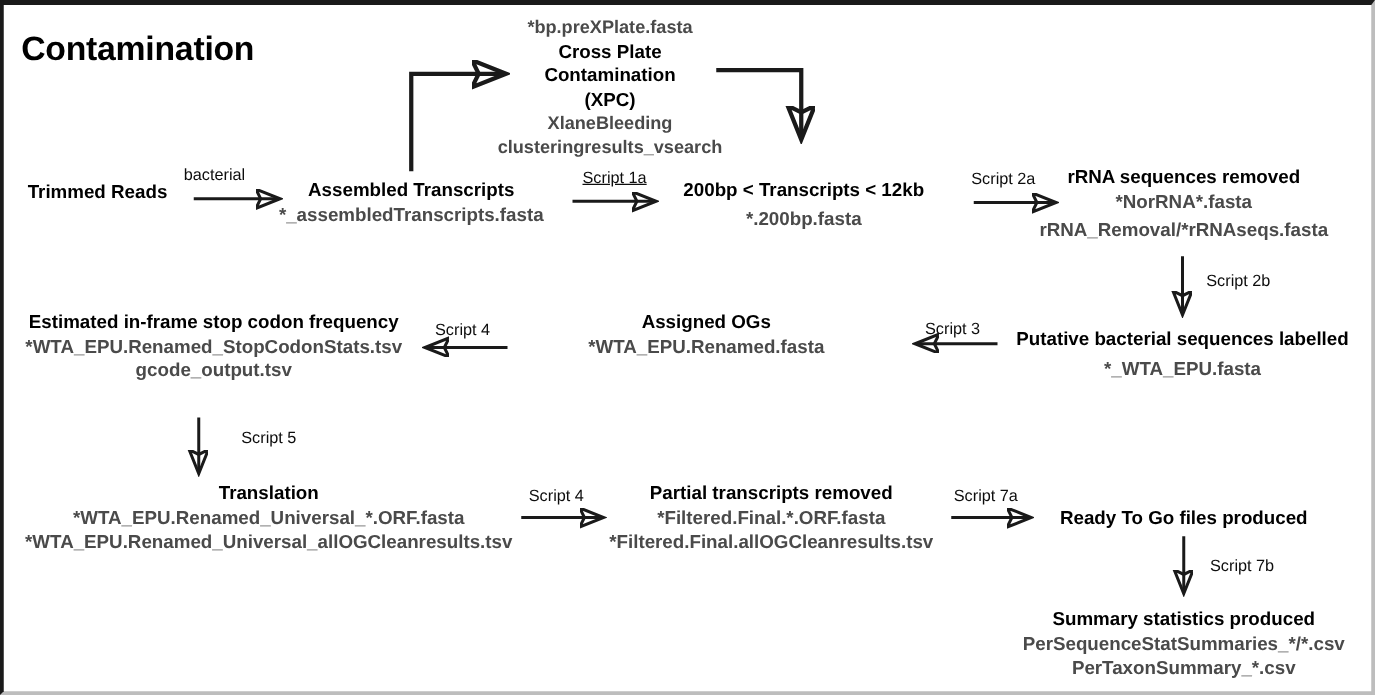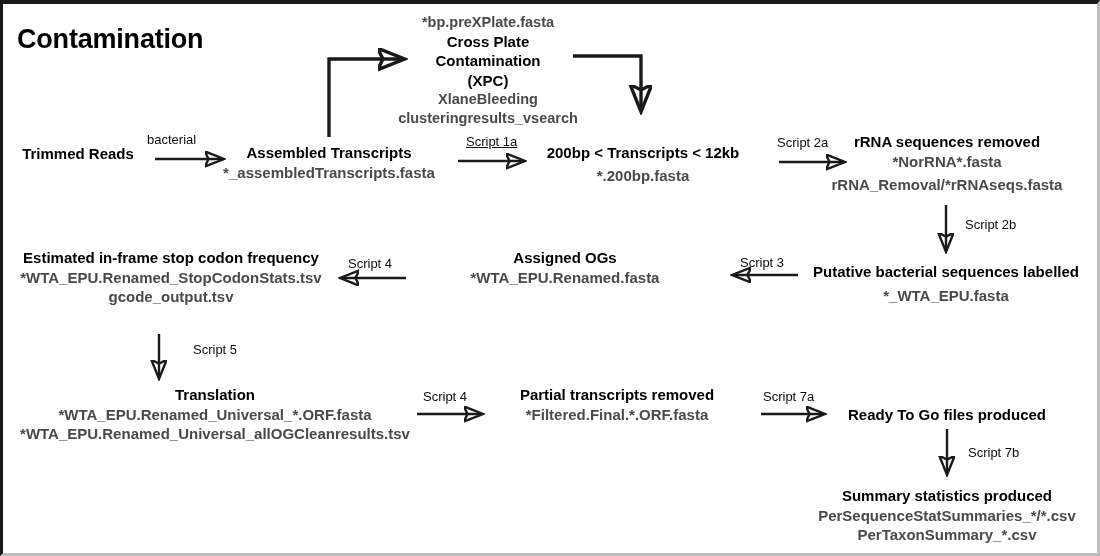--- a/index.html
+++ b/index.html
@@ -169,20 +169,21 @@
 
     <div class="node" style="left:0px; top:381px; width:424px;">
       <div class="hdr">Translation</div>
       <div class="file">*WTA_EPU.Renamed_Universal_*.ORF.fasta</div>
       <div class="file">*WTA_EPU.Renamed_Universal_allOGCleanresults.tsv</div>
     </div>
 
     <div class="node" style="left:466px; top:381px; width:296px;">
       <div class="hdr">Partial transcripts removed</div>
       <div class="file">*Filtered.Final.*.ORF.fasta</div>
+      <div class="file">*Filtered.Final.allOGCleanresults.tsv</div>
     </div>
 
     <div class="node" style="left:820px; top:401px; width:248px;">
       <div class="hdr">Ready To Go files produced</div>
     </div>
 
     <div class="node" style="left:796px; top:482px; width:296px;">
       <div class="hdr">Summary statistics produced</div>
       <div class="file">PerSequenceStatSummaries_*/*.csv</div>
       <div class="file">PerTaxonSummary_*.csv</div>

